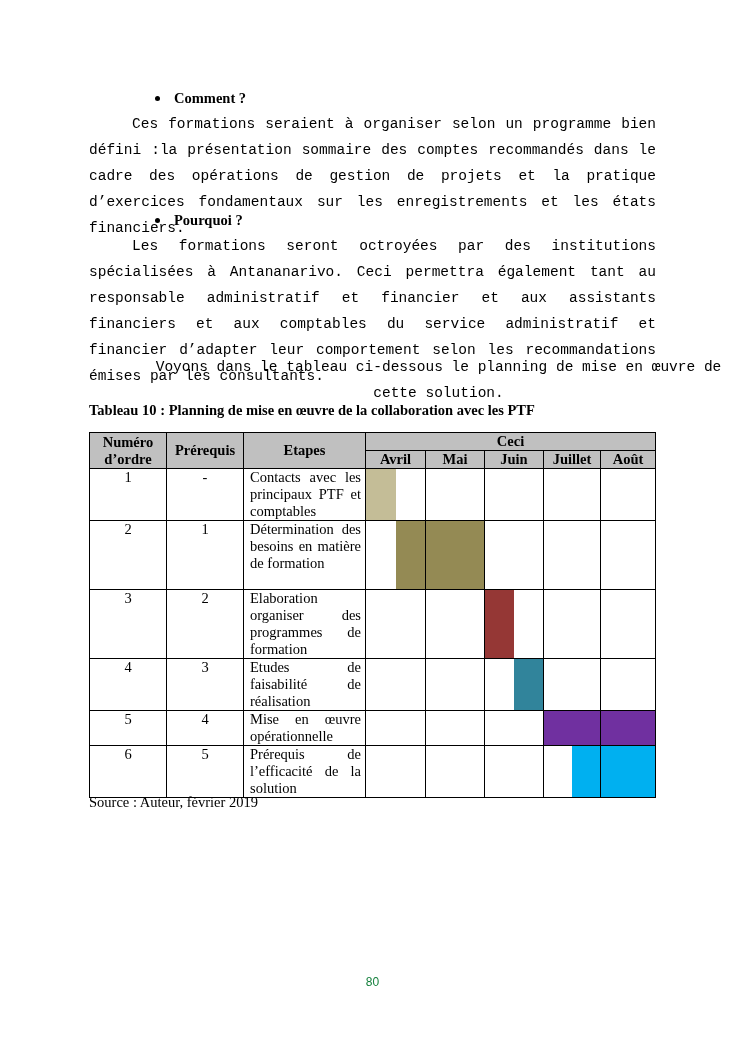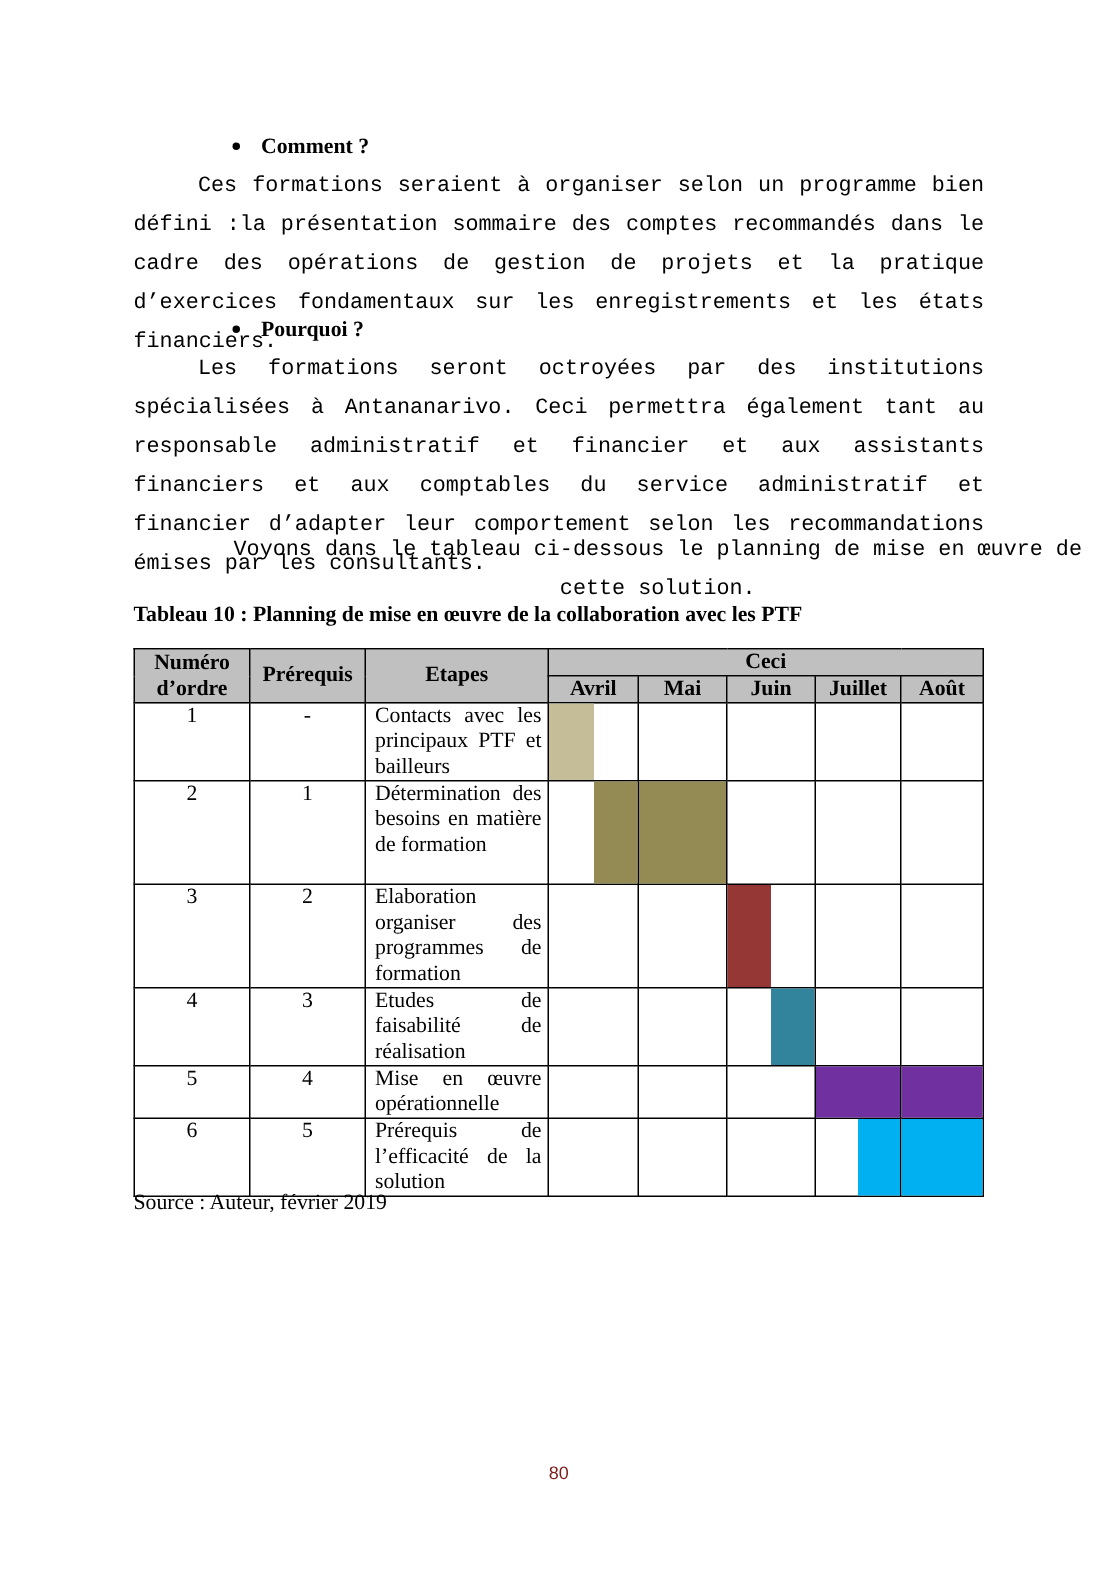--- a/index.html
+++ b/index.html
@@ -10,21 +10,21 @@
     .para.center { text-indent: 0; text-align: center; left: 132px; width: auto; }
     .caption { position: absolute; left: 89px; top: 402px; font-weight: bold; font-size: 14.5px; }
     table.plan { position: absolute; left: 89px; top: 432px; border-collapse: collapse; font-size: 14.5px; table-layout: fixed; }
     table.plan td, table.plan th { border: 1px solid #000; padding: 0; vertical-align: top; }
     table.plan th { background: #c0c0c0; font-weight: bold; text-align: center; vertical-align: middle; line-height: 17px; }
     td.num { text-align: center; line-height: 17px; }
     td.step { padding: 0 4px 0 6px !important; text-align: justify; text-align-last: left; line-height: 17px; }
     td.month { position: relative; }
     .bar { position: absolute; top: 0; bottom: 0; }
     .source { position: absolute; left: 89px; top: 794px; font-size: 14.5px; text-align: right; }
-    .page-number { position: absolute; left: 0; width: 745px; top: 975px; text-align: center; font-family: "Liberation Sans", sans-serif; font-size: 12px; color: #7f1d1d; }
+    .page-number { position: absolute; left: 0; width: 745px; top: 975px; text-align: center; font-family: "Liberation Sans", sans-serif; font-size: 12px; color: #15803d; }
   </style>
 </head>
 <body>
 
 <div class="bullet-head" style="top:90px;">
   <span class="dot"></span><span>Comment ?</span>
 </div>
 <p class="para" style="top:111px;">Ces formations seraient à organiser selon un programme bien défini :la présentation sommaire des comptes recommandés dans le cadre des opérations de gestion de projets et la pratique d’exercices fondamentaux sur les enregistrements et les états financiers.</p>
 
 <div class="bullet-head" style="top:212px;">
@@ -59,21 +59,21 @@
       <th>Mai</th>
       <th>Juin</th>
       <th>Juillet</th>
       <th>Août</th>
     </tr>
   </thead>
   <tbody id="plan-body">
       <tr style="height: 51px;">
         <td class="num">1</td>
         <td class="num">-</td>
-        <td class="step">Contacts avec les principaux PTF et bailleurs</td>
+        <td class="step">Contacts avec les principaux PTF et comptables</td>
         <td class="month">
           <div class="bar" style="left: 0%; width: 50%; background: rgb(196, 189, 151);"></div>
         </td>
         <td class="month"></td>
         <td class="month"></td>
         <td class="month"></td>
         <td class="month"></td>
       </tr>
       <tr style="height: 69px;">
         <td class="num">2</td>

